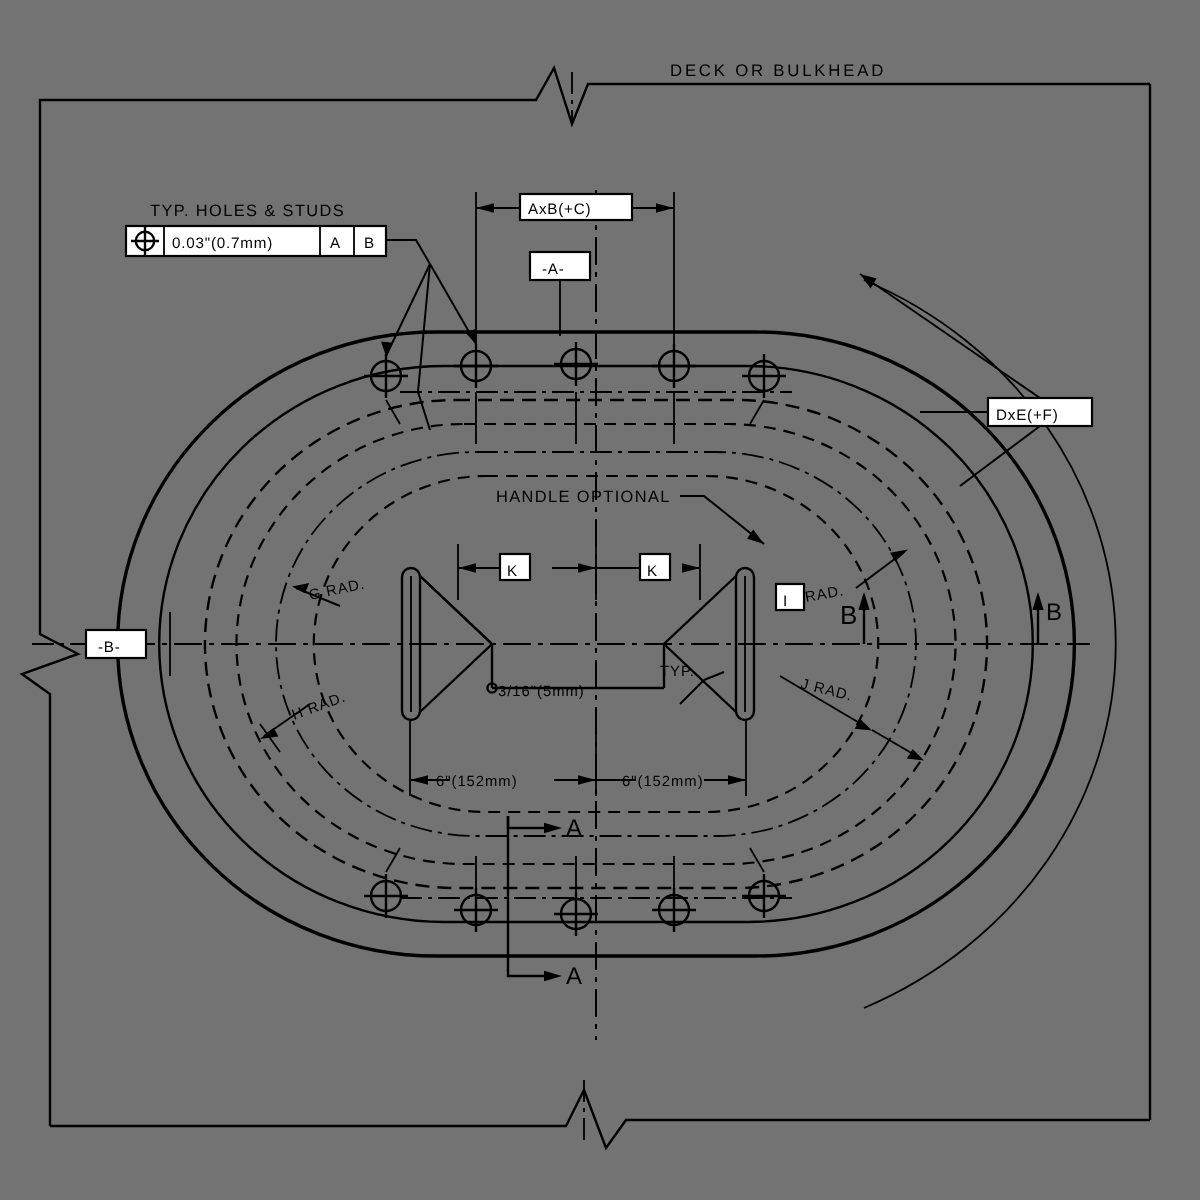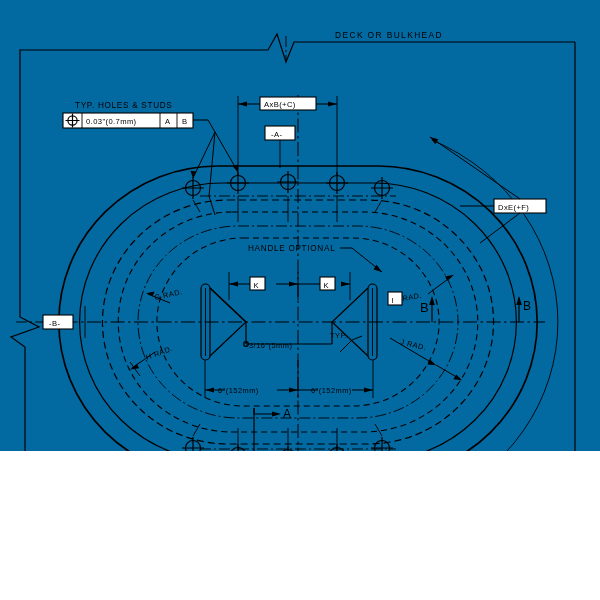--- a/index.html
+++ b/index.html
@@ -6,22 +6,22 @@
     margin: 0;
     padding: 0;
     background: #ffffff;
   }
   body {
     font-family: "Liberation Sans", sans-serif;
   }
   #drawing-root {
     position: relative;
     width: 600px;
-    height: 451px;
-    background: #0369a1;
+    height: 600px;
+    background: #737373;
     overflow: hidden;
   }
   svg#blueprint {
     position: absolute;
     left: 0;
     top: 0;
     width: 600px;
     height: 600px;
     display: block;
   }

